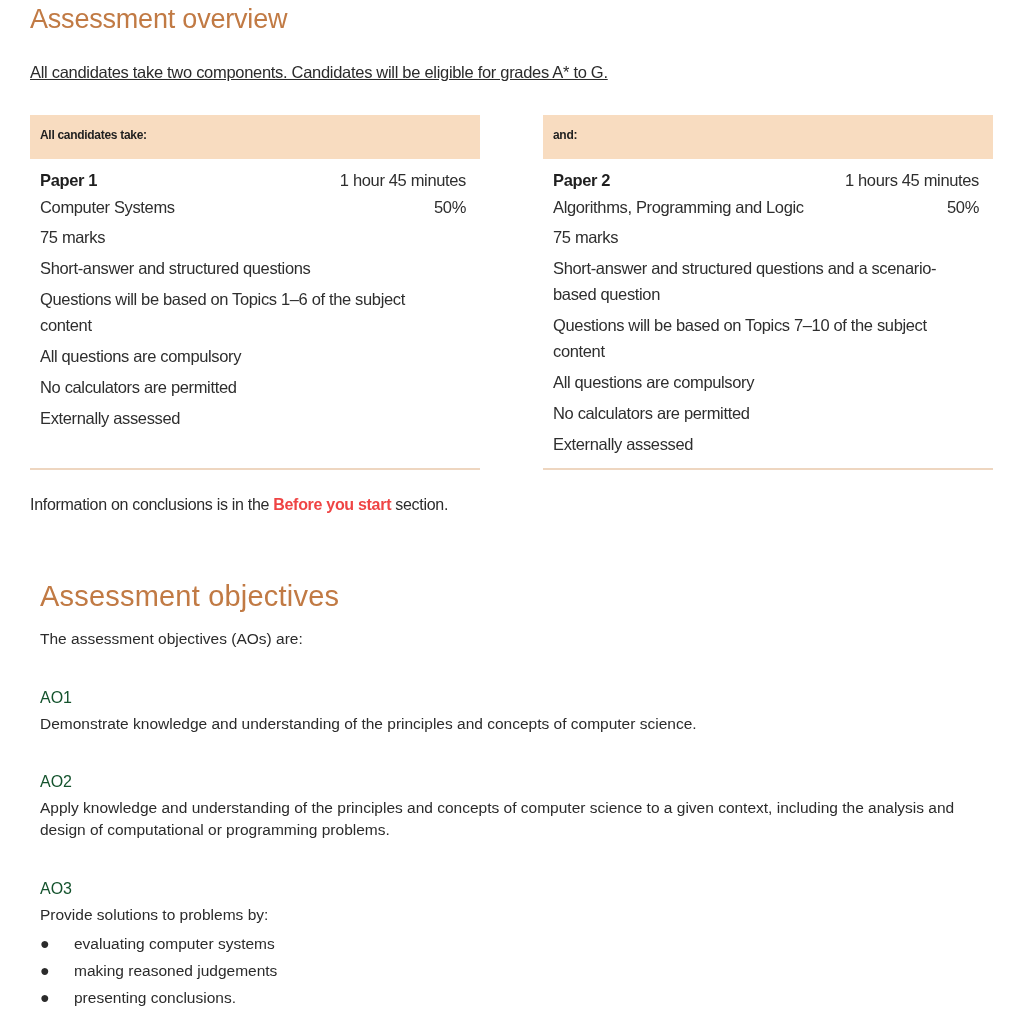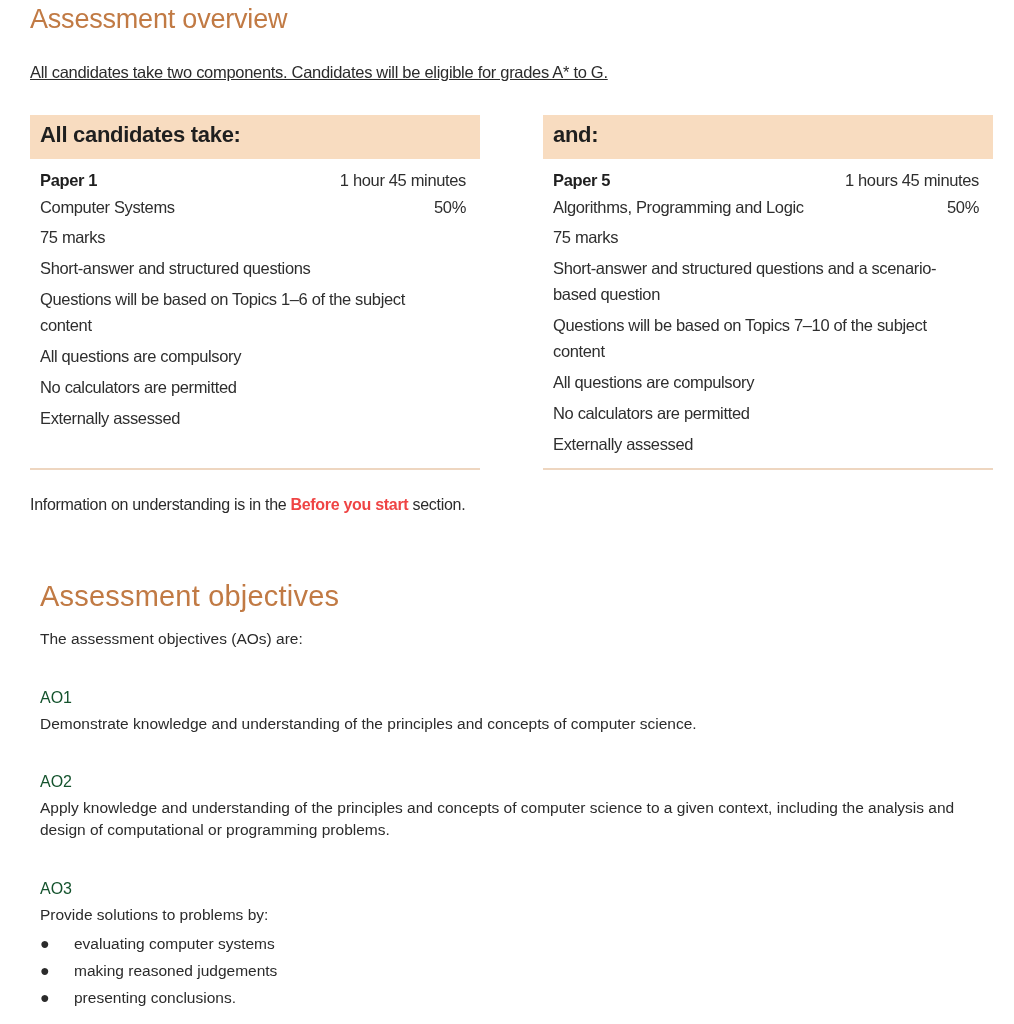--- a/index.html
+++ b/index.html
@@ -38,21 +38,21 @@
       width: 450px;
     }
     .col.left { left: 30px; }
     .col.right { left: 543px; }
     .band {
       background: #f8dcc0;
       height: 44px;
       line-height: 40px;
       padding-left: 10px;
       font-weight: bold;
-      font-size: 22px;
+      font-size: 12px;
       color: #1f1f1f;
       letter-spacing: -0.3px;
     }
     .col .body {
       padding: 8px 14px 0 10px;
       font-size: 16.5px;
       letter-spacing: -0.35px;
       color: #2e2e2e;
     }
     .row2 {
@@ -147,38 +147,38 @@
     <div class="line">No calculators are permitted</div>
     <div class="line">Externally assessed</div>
   </div>
 </div>
 <div class="rule left"></div>
 
 <div class="col right">
   <div class="band">and:</div>
   <div class="body">
     <div class="row2">
-      <span class="paper-title">Paper 5</span>
+      <span class="paper-title">Paper 2</span>
       <span>1 hours 45 minutes</span>
     </div>
     <div class="row2">
       <span>Algorithms, Programming and Logic</span>
       <span>50%</span>
     </div>
     <div class="line first">75 marks</div>
     <div class="line" style="width:390px;">Short-answer and structured questions and a scenario-based question</div>
     <div class="line" style="width:390px;">Questions will be based on Topics 7–10 of the subject content</div>
     <div class="line">All questions are compulsory</div>
     <div class="line">No calculators are permitted</div>
     <div class="line">Externally assessed</div>
   </div>
 </div>
 <div class="rule right"></div>
 
-<div class="info"><span>Information on understanding is in the </span><b>Before you start</b><span> section.</span></div>
+<div class="info"><span>Information on conclusions is in the </span><b>Before you start</b><span> section.</span></div>
 
 <div class="h2">Assessment objectives</div>
 <div class="ao-intro">The assessment objectives (AOs) are:</div>
 
 <div class="ao ao1">
   <div class="code">AO1</div>
   <div class="desc">Demonstrate knowledge and understanding of the principles and concepts of computer science.</div>
 </div>
 
 <div class="ao ao2" style="width:930px;">

